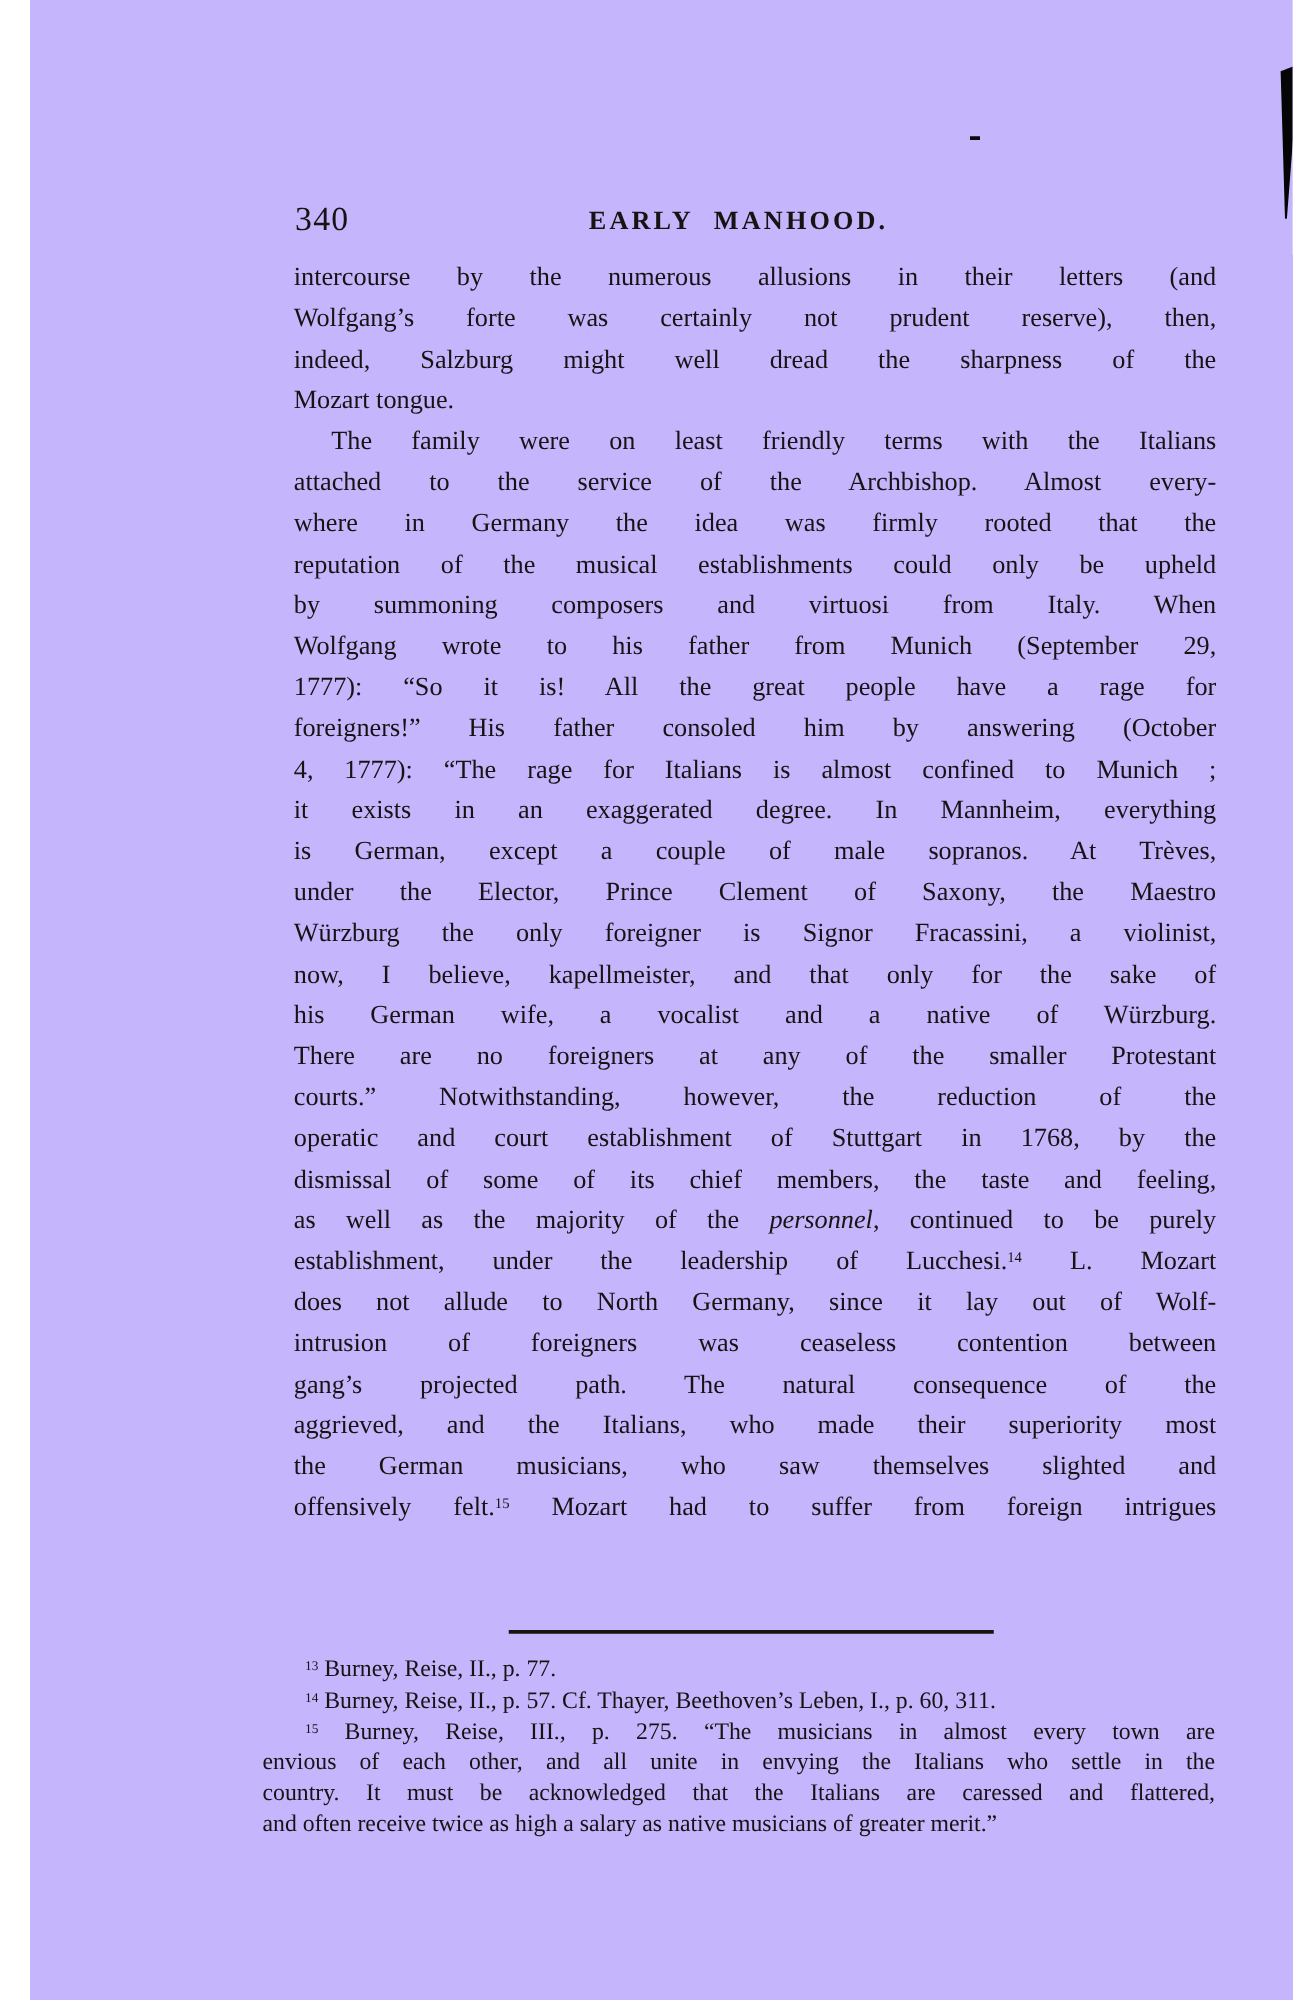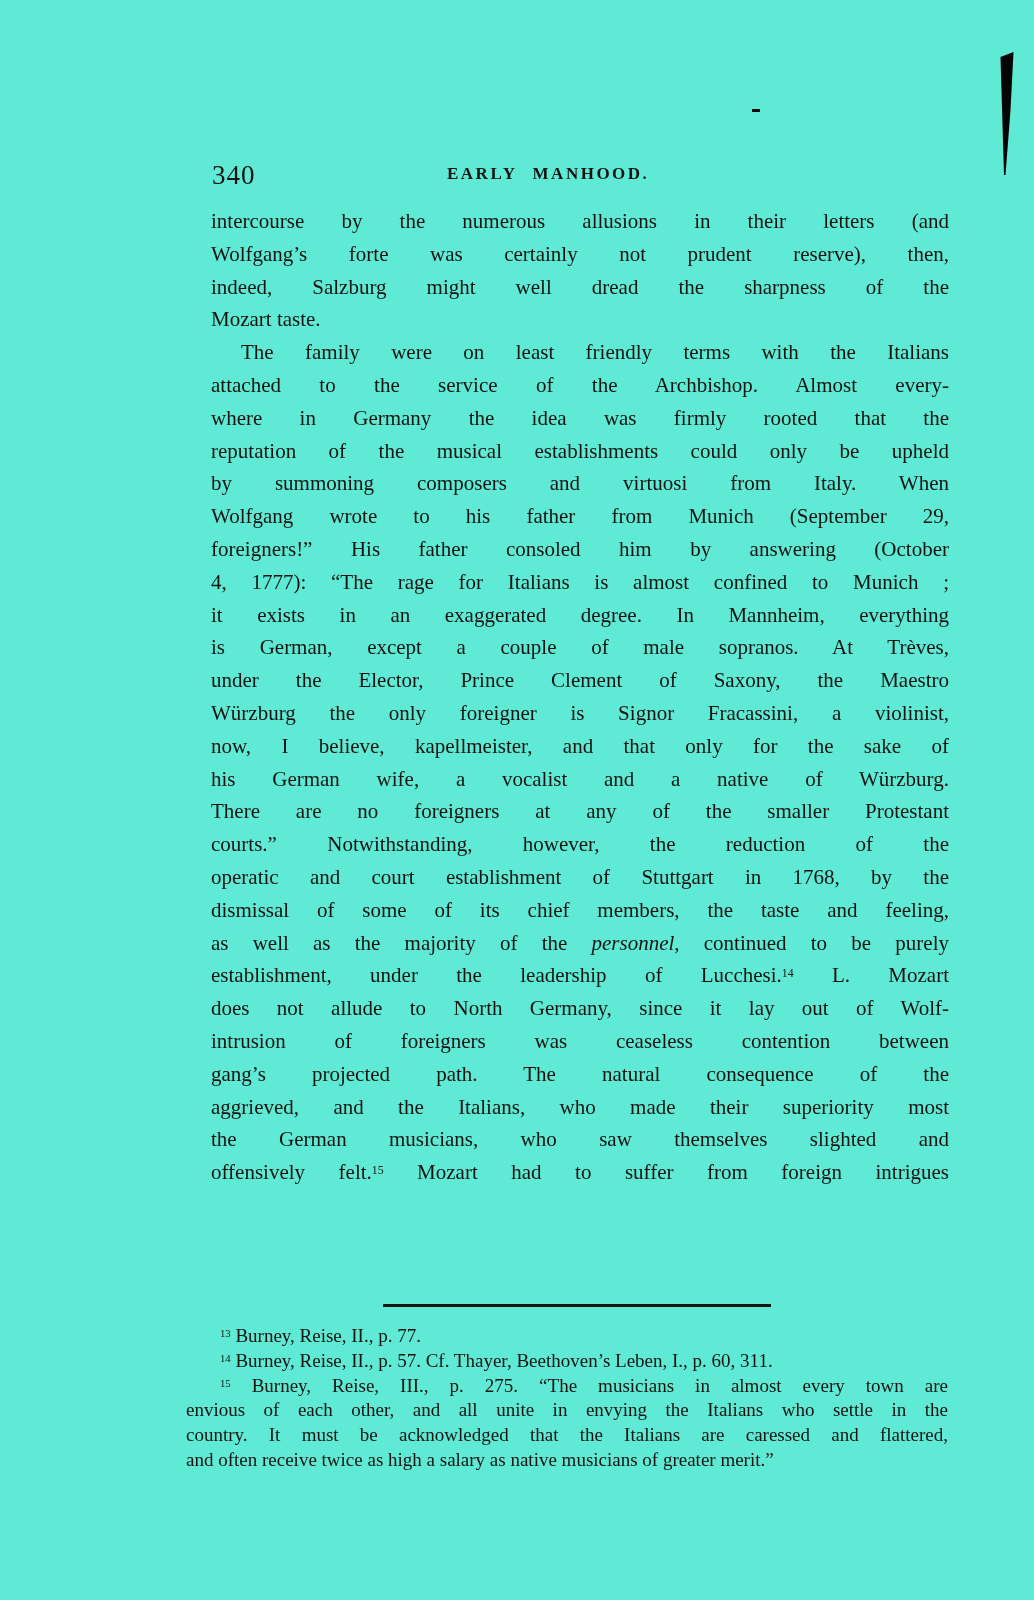--- a/index.html
+++ b/index.html
@@ -4,29 +4,29 @@
 <style>
   html,body{margin:0;padding:0;}
   body{
     width:1034px;height:1600px;
     background:#ffffff;
     font-family:"Liberation Serif", serif;
     color:#161412;
     position:relative;
     overflow:hidden;
   }
-  .page{position:absolute;inset:0;background:#5eead4;}
+  .page{position:absolute;inset:0;background:#c4b5fd;margin-left:24px;}
 
   .pagenum{
     position:absolute;left:212px;top:160px;
     font-size:27px;letter-spacing:1px;
   }
   .runhead{
     position:absolute;left:447px;top:164px;
-    font-size:17px;font-weight:600;
+    font-size:21px;font-weight:600;
     letter-spacing:2.5px;word-spacing:9px;
   }
 
   .body-text{
     position:absolute;left:211px;top:205px;width:738px;
     font-size:21px;line-height:32.8px;
   }
   .line{
     text-align:justify;
     height:32.8px;
@@ -68,27 +68,28 @@
 <div class="page">
 
   <span class="pagenum">340</span>
 
   <span class="runhead">EARLY MANHOOD.</span>
 
   <div class="body-text">
       <div class="line just">intercourse by the numerous allusions in their letters (and</div>
       <div class="line just">Wolfgang’s forte was certainly not prudent reserve), then,</div>
       <div class="line just">indeed, Salzburg might well dread the sharpness of the</div>
-      <div class="line">Mozart taste.</div>
+      <div class="line">Mozart tongue.</div>
       <div class="line just ind">The family were on least friendly terms with the Italians</div>
       <div class="line just">attached to the service of the Archbishop.  Almost every-</div>
       <div class="line just">where in Germany the idea was firmly rooted that the</div>
       <div class="line just">reputation of the musical establishments could only be upheld</div>
       <div class="line just">by summoning composers and virtuosi from Italy.  When</div>
       <div class="line just">Wolfgang wrote to his father from Munich (September 29,</div>
+      <div class="line just">1777): “So it is!  All the great people have a rage for</div>
       <div class="line just">foreigners!”  His father consoled him by answering (October</div>
       <div class="line just">4, 1777): “The rage for Italians is almost confined to Munich ;</div>
       <div class="line just">it exists in an exaggerated degree.  In Mannheim, everything</div>
       <div class="line just">is German, except a couple of male sopranos.  At Trèves,</div>
       <div class="line just">under the Elector, Prince Clement of Saxony, the Maestro</div>
       <div class="line just">Würzburg the only foreigner is Signor Fracassini, a violinist,</div>
       <div class="line just">now, I believe, kapellmeister, and that only for the sake of</div>
       <div class="line just">his German wife, a vocalist and a native of Würzburg.</div>
       <div class="line just">There are no foreigners at any of the smaller Protestant</div>
       <div class="line just">courts.”  Notwithstanding, however, the reduction of the</div>

